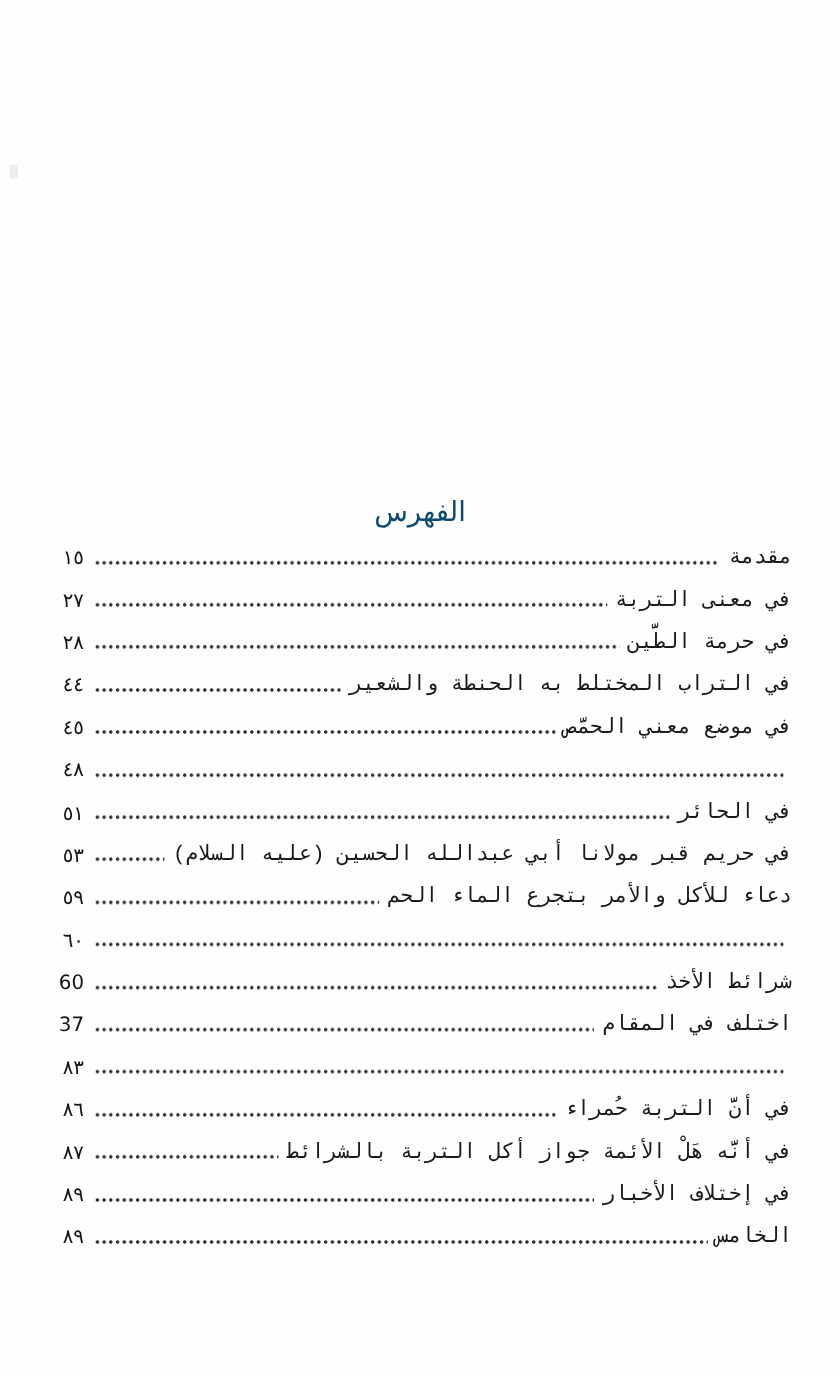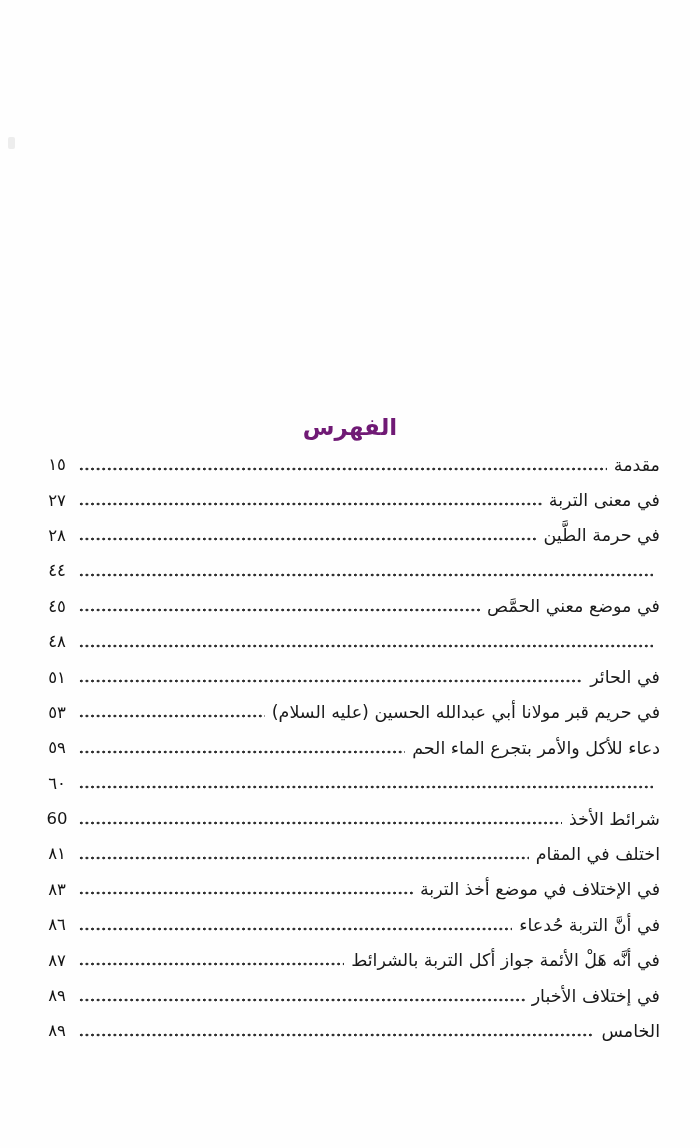--- a/index.html
+++ b/index.html
@@ -27,58 +27,59 @@
     background: #ededed;
     border-radius: 2px;
   }
   .toc-title {
     position: absolute;
     top: 414px;
     left: 0;
     width: 100%;
     text-align: center;
     font-size: 23px;
-    font-weight: bold;
-    color: #701a75;
+    font-weight: normal;
+    color: #0c4a6e;
     letter-spacing: 0.5px;
   }
   .toc-list {
     position: absolute;
     top: 447px;
     right: 40px;
     left: 44px;
     direction: rtl;
   }
   .toc-row {
     display: flex;
     align-items: center;
     height: 35.4px;
     direction: rtl;
   }
   .toc-entry-label {
     flex: 0 0 auto;
     font-size: 17.5px;
     white-space: nowrap;
     color: #1a1a1a;
+    font-family: Liberation Mono, monospace;
   }
   .dots {
     flex: 1 1 auto;
     height: 18px;
     margin: 0 7px 0 9px;
     transform: translateY(4px);
     background-image: radial-gradient(circle at 2.2px 50%, #2e2e2e 1.15px, rgba(0,0,0,0) 1.7px);
     background-size: 5.6px 18px;
     background-repeat: repeat-x;
   }
   .toc-entry-page {
     flex: 0 0 auto;
     min-width: 26px;
     font-size: 16.5px;
     color: #141414;
-    text-align: center;
+    text-align: right;
     direction: ltr;
     white-space: nowrap;
   }
 </style>
 </head>
 <body>
 
 <div class="page">
   <div class="smudge"></div>
 
@@ -97,20 +98,21 @@
     <span class="toc-entry-page">٢٧</span>
   </div>
 
   <div class="toc-row">
     <span class="toc-entry-label">في حرمة الطَّين</span>
     <span class="dots"></span>
     <span class="toc-entry-page">٢٨</span>
   </div>
 
   <div class="toc-row">
+    <span class="toc-entry-label">في التراب المختلط به الحنطة والشعير</span>
     <span class="dots"></span>
     <span class="toc-entry-page">٤٤</span>
   </div>
 
   <div class="toc-row">
     <span class="toc-entry-label">في موضع معني الحمَّص</span>
     <span class="dots"></span>
     <span class="toc-entry-page">٤٥</span>
   </div>
 
@@ -144,31 +146,30 @@
 
   <div class="toc-row">
     <span class="toc-entry-label">شرائط الأخذ</span>
     <span class="dots"></span>
     <span class="toc-entry-page">60</span>
   </div>
 
   <div class="toc-row">
     <span class="toc-entry-label">اختلف في المقام</span>
     <span class="dots"></span>
-    <span class="toc-entry-page">٨١</span>
+    <span class="toc-entry-page">37</span>
   </div>
 
   <div class="toc-row">
-    <span class="toc-entry-label">في الإختلاف في موضع أخذ التربة</span>
     <span class="dots"></span>
     <span class="toc-entry-page">٨٣</span>
   </div>
 
   <div class="toc-row">
-    <span class="toc-entry-label">في أنَّ التربة حُدعاء</span>
+    <span class="toc-entry-label">في أنَّ التربة حُمراء</span>
     <span class="dots"></span>
     <span class="toc-entry-page">٨٦</span>
   </div>
 
   <div class="toc-row">
     <span class="toc-entry-label">في أنَّه هَلْ الأئمة جواز أكل التربة بالشرائط</span>
     <span class="dots"></span>
     <span class="toc-entry-page">٨٧</span>
   </div>
 

